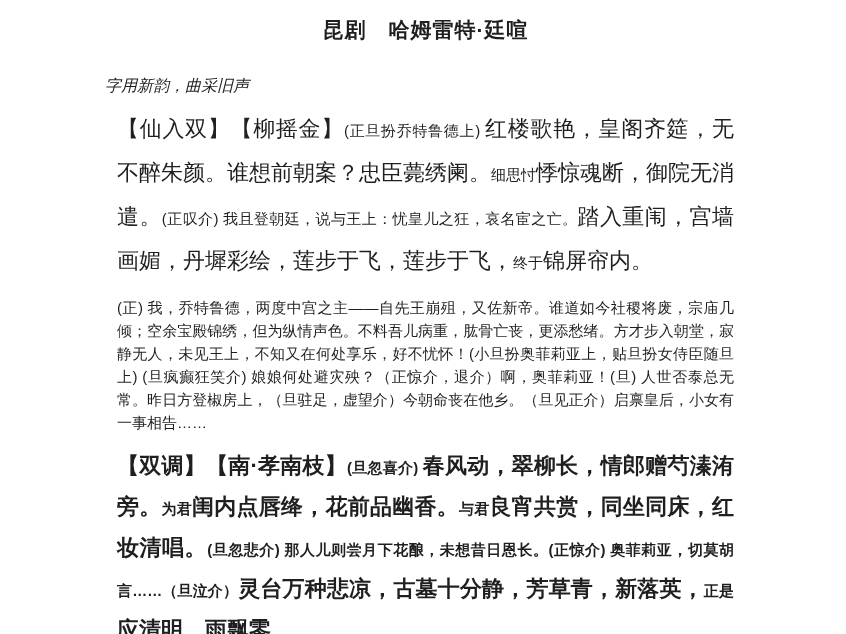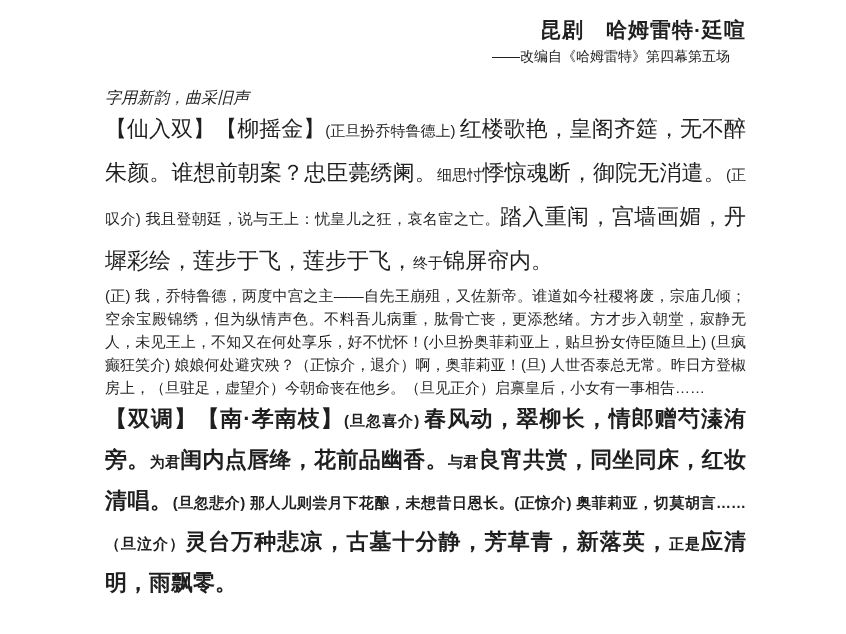--- a/index.html
+++ b/index.html
@@ -8,58 +8,57 @@
     width: 846px;
     height: 634px;
     overflow: hidden;
     background: #ffffff;
     color: #1f1f1f;
     font-family: "Liberation Sans", "DejaVu Sans", sans-serif;
     box-sizing: border-box;
     padding: 16px 100px 0 105px;
   }
   .doc-title {
-    text-align: right;
+    text-align: center;
     font-size: 21px;
     font-weight: bold;
     line-height: 28px;
     letter-spacing: 1px;
   }
   .doc-subtitle {
     text-align: right;
     font-size: 14px;
     line-height: 24px;
     padding-right: 16px;
     color: #222222;
   }
   .epigraph {
-    margin-top: 20px;
+    margin-top: 32px;
     font-style: italic;
     font-size: 16px;
     line-height: 20px;
     color: #1f1f1f;
   }
   p.body-para {
-    margin: 0;
+    margin: 12px;
     text-align: justify;
   }
   .para-aria1 { margin-top: 12px; font-size: 22px; line-height: 42px; }
   .para-dialogue { margin-top: 8px; font-size: 15px; line-height: 23px; }
   .para-aria2 { margin-top: 6px; font-size: 22px; line-height: 39px; font-weight: bold; }
   .run-lg { font-size: 22px; }
   .run-sm { font-size: 15px; }
 </style>
 </head>
 <body>
 
 <div class="page">
 
   <div class="doc-title">昆剧　哈姆雷特·廷喧</div>
 
-  <div class="doc-subtitle">——改编自《哈姆雷特》第四幕第五场</div>
 
   <div class="epigraph">字用新韵，曲采旧声</div>
 
   <p class="body-para para-aria1"><span class="run-lg">【仙入双】【柳摇金】</span><span class="run-sm">(正旦扮乔特鲁德上) </span><span class="run-lg">红楼歌艳，皇阁齐筵，无不醉朱颜。谁想前朝案？忠臣薨绣阑。</span><span class="run-sm">细思忖</span><span class="run-lg">悸惊魂断，御院无消遣。</span><span class="run-sm">(正叹介) 我且登朝廷，说与王上：忧皇儿之狂，哀名宦之亡。</span><span class="run-lg">踏入重闱，宫墙画媚，丹墀彩绘，莲步于飞，莲步于飞，</span><span class="run-sm">终于</span><span class="run-lg">锦屏帘内。</span></p>
 
   <p class="body-para para-dialogue"><span class="run-sm">(正) 我，乔特鲁德，两度中宫之主——自先王崩殂，又佐新帝。谁道如今社稷将废，宗庙几倾；空余宝殿锦绣，但为纵情声色。不料吾儿病重，肱骨亡丧，更添愁绪。方才步入朝堂，寂静无人，未见王上，不知又在何处享乐，好不忧怀！(小旦扮奥菲莉亚上，贴旦扮女侍臣随旦上) (旦疯癫狂笑介) 娘娘何处避灾殃？（正惊介，退介）啊，奥菲莉亚！(旦) 人世否泰总无常。昨日方登椒房上，（旦驻足，虚望介）今朝命丧在他乡。（旦见正介）启禀皇后，小女有一事相告……</span></p>
 
   <p class="body-para para-aria2"><span class="run-lg">【双调】【南·孝南枝】</span><span class="run-sm">(旦忽喜介) </span><span class="run-lg">春风动，翠柳长，情郎赠芍溱洧旁。</span><span class="run-sm">为君</span><span class="run-lg">闺内点唇绛，花前品幽香。</span><span class="run-sm">与君</span><span class="run-lg">良宵共赏，同坐同床，红妆清唱。</span><span class="run-sm">(旦忽悲介) 那人儿则尝月下花酿，未想昔日恩长。(正惊介) 奥菲莉亚，切莫胡言……（旦泣介）</span><span class="run-lg">灵台万种悲凉，古墓十分静，芳草青，新落英，</span><span class="run-sm">正是</span><span class="run-lg">应清明，雨飘零。</span></p>
 
 </div>

